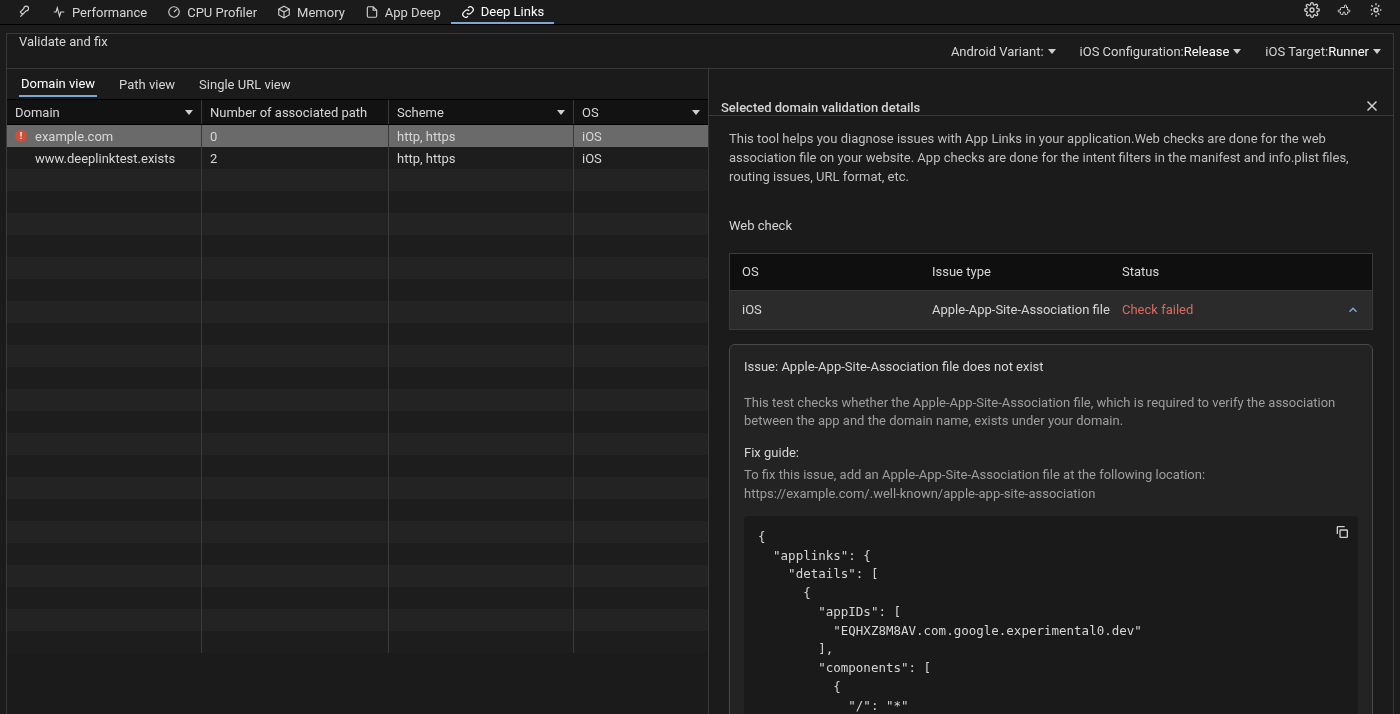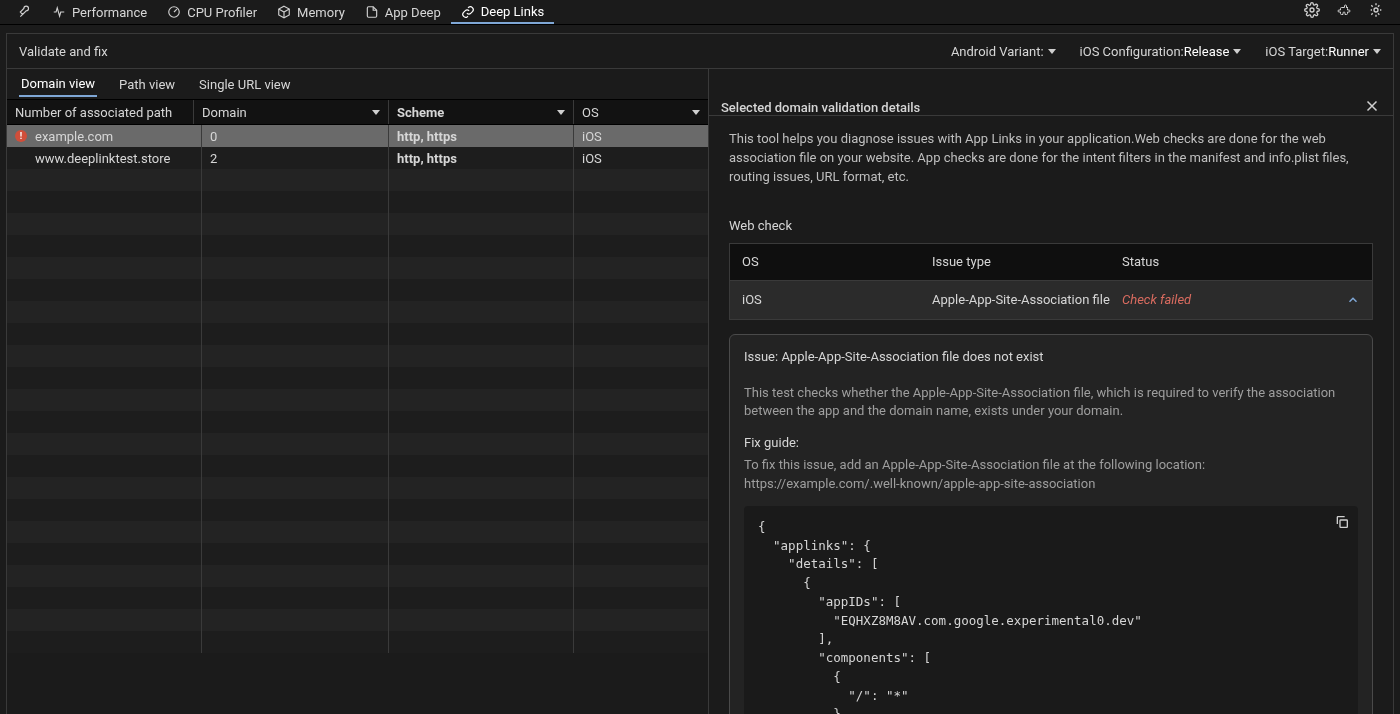--- a/index.html
+++ b/index.html
@@ -19,21 +19,21 @@
   html,body{margin:0;padding:0;background:var(--bg);color:var(--txt);font-family:"Segoe UI",Roboto,Arial,sans-serif;font-size:13px;height:714px;width:1400px;overflow:hidden;}
   
   
   .toptabs{display:flex;height:24px;padding:0 8px;border-bottom:1px solid #000;}
   .toptabs .tab{display:flex;align-items:center;gap:6px;padding:2px 10px;color:var(--txt);cursor:default;}
   .toptabs .tab.active{color:#fff;border-bottom:2px solid var(--accent);padding-bottom:1px;}
   .toptabs .spacer{flex:1;}
   .toptabs .iconbtn{padding:2px 8px;color:#cfcfcf;}
   
   
-  .configbar{display:flex;align-items:center;height:34px;border:1px solid var(--border);margin:8px 6px 0 6px;background:var(--bg);}
+  .configbar{display:flex;height:34px;border:1px solid var(--border);margin:8px 6px 0 6px;background:var(--bg);}
   .configbar .title{padding:0 12px;color:var(--txt);}
   .configbar .spacer{flex:1;}
   .configbar .cfg{display:flex;align-items:center;gap:0;padding:0 12px;color:var(--txt);}
   .configbar .cfg .val{color:#fff;display:flex;align-items:center;gap:4px;}
   
   
   .main{display:flex;height:calc(714px - 24px - 8px - 34px);margin:0 6px 0 6px;}
   .leftpanel{width:702px;border-left:1px solid var(--border);border-bottom:1px solid var(--border);display:flex;flex-direction:column;}
   .rightpanel{flex:1;border:1px solid var(--border);border-top:none;border-left:none;display:flex;flex-direction:column;overflow:hidden;}
   
@@ -49,45 +49,45 @@
   .viewtabs .vt.active{color:#fff;border-bottom:2px solid var(--accent);}
   
   
   .tablewrap{flex:1;overflow:hidden;border-right:1px solid var(--border);}
   .thead{display:flex;height:24px;background:#121212;border-top:1px solid #000;border-bottom:1px solid #000;}
   .th,.td{display:flex;align-items:center;padding:0 8px;border-right:1px solid var(--border);}
   .th:last-child,.td:last-child{border-right:none;}
   .th{color:var(--txt);justify-content:space-between;}
   .col-domain{width:178px;}
   .col-paths{width:170px;}
-  .col-scheme{width:168px;font-weight:bold;}
+  .col-scheme{width:168px;}
   .col-os{flex:1;}
   .tbody{display:flex;flex-direction:column;}
   .tr{display:flex;height:22px;}
   .tr.selected{background:var(--sel);}
   .tr:nth-child(odd):not(.selected){background:var(--bg2);}
   .tr:nth-child(even):not(.selected){background:#1d1d1d;}
   .td{color:var(--txt);}
   .err-dot{width:12px;height:12px;border-radius:50%;background:#d04e3a;display:inline-flex;align-items:center;justify-content:center;color:#fff;font-size:9px;font-weight:bold;margin-right:8px;}
   
   
   .rph{display:flex;align-items:flex-end;height:46px;padding:0 12px;border-bottom:1px solid var(--border);}
   .rph .lbl{flex:1;font-weight:500;}
   .rph .close{font-size:18px;font-weight:300;}
   .rpc{padding:14px 20px;overflow-y:auto;flex:1;}
   .desc{color:var(--txt2);line-height:1.45;margin-bottom:31px;}
-  .section-label{color:var(--txt);margin-bottom:10px;}
+  .section-label{color:var(--txt);margin-bottom:20px;}
   
   .webcheck-head{display:flex;background:#0f0f0f;border:1px solid var(--border);height:36px;align-items:center;padding:0 12px;}
   .wc-col-os{width:190px;}
   .wc-col-issue{width:190px;}
   .wc-col-status{flex:1;}
   
   .webcheck-row{display:flex;align-items:center;height:38px;padding:0 12px;background:var(--bg3);border:1px solid var(--border);border-top:none;}
-  .webcheck-row .status{color:var(--red);font-style:italic;}
+  .webcheck-row .status{color:var(--red);}
   .webcheck-row .chev{margin-left:auto;color:var(--accent);}
   
   .issuebox{border:1px solid var(--border2);border-radius:6px;margin-top:14px;padding:14px;background:var(--bg2);}
   .issuebox .issue-title{margin-bottom:20px;}
   .issuebox .issue-desc{color:var(--muted);line-height:1.45;margin-bottom:14px;}
   .issuebox .fix-label{margin-bottom:6px;}
   .issuebox .fix-desc{color:var(--muted);line-height:1.45;margin-bottom:12px;}
   .codebox{position:relative;background:#1a1a1a;border-radius:4px;padding:12px 14px;font-family:Menlo,Consolas,monospace;font-size:12.5px;line-height:1.5;color:var(--txt);white-space:pre;}
   .codebox .copy{position:absolute;top:8px;right:8px;color:#cfcfcf;}
   
@@ -186,26 +186,26 @@
 <div class="main">
 
   <div class="leftpanel">
     <div class="viewtabs">
       <div class="vt active">Domain view</div>
       <div class="vt">Path view</div>
       <div class="vt">Single URL view</div>
     </div>
     <div class="tablewrap">
       <div class="thead">
-        <div class="th col-paths">
-            <span>Number of associated path</span>
-          </div>
         <div class="th col-domain">
             <span>Domain</span>
             <span class="dd"></span>
+          </div>
+        <div class="th col-paths">
+            <span>Number of associated path</span>
           </div>
         <div class="th col-scheme">
             <span>Scheme</span>
             <span class="dd"></span>
           </div>
         <div class="th col-os">
             <span>OS</span>
             <span class="dd"></span>
           </div>
       </div>
@@ -215,21 +215,21 @@
               <span class="err-dot">!</span>
               <span>example.com</span>
             </div>
             <div class="td col-paths">0</div>
             <div class="td col-scheme">http, https</div>
             <div class="td col-os">iOS</div>
           </div>
           <div class="tr">
             <div class="td col-domain">
               <span style="width: 20px; display: inline-block;"></span>
-              <span>www.deeplinktest.store</span>
+              <span>www.deeplinktest.exists</span>
             </div>
             <div class="td col-paths">2</div>
             <div class="td col-scheme">http, https</div>
             <div class="td col-os">iOS</div>
           </div>
           <div class="tr">
             <div class="td col-domain"></div>
             <div class="td col-paths"></div>
             <div class="td col-scheme"></div>
             <div class="td col-os"></div>

